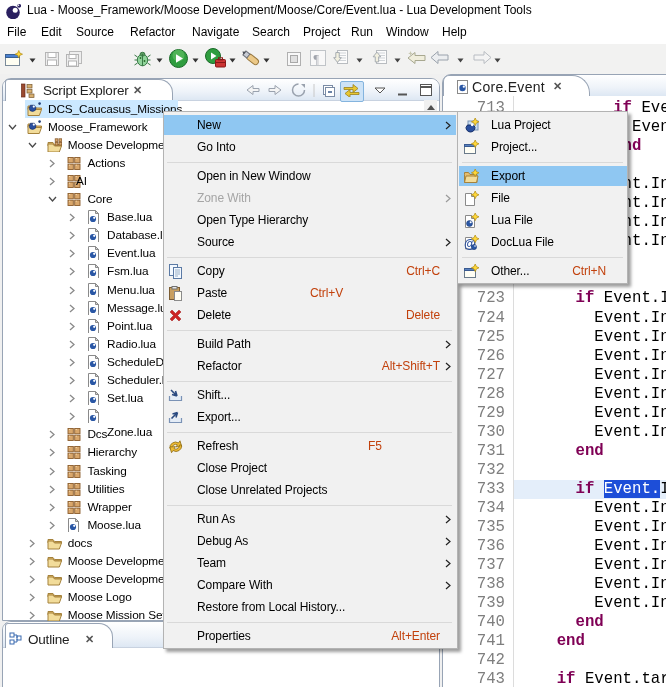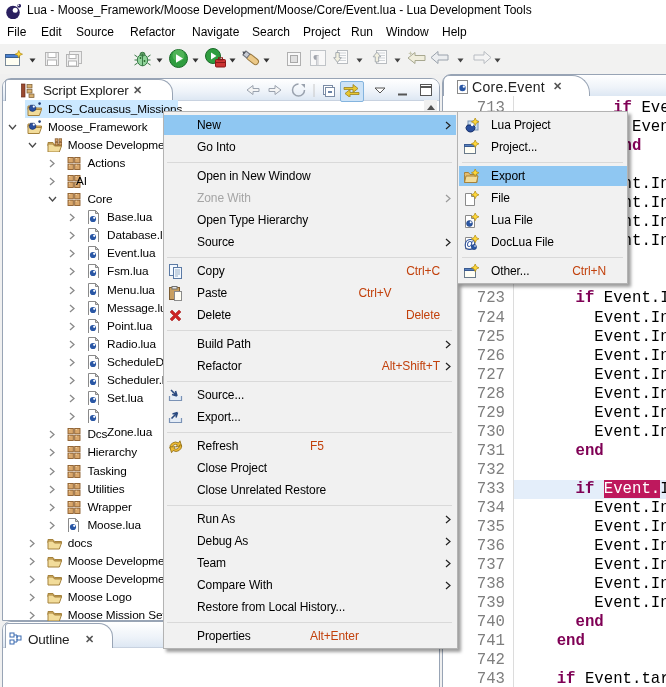--- a/index.html
+++ b/index.html
@@ -16,21 +16,21 @@
 .tclose{font-size:11px;color:#555;font-weight:bold}
 .tree{font-size:11.8px;letter-spacing:-0.1px;color:#000;white-space:nowrap}
 .menu{background:#f1f1f1;border:1px solid #b3b3b3;box-shadow:3px 3px 3px rgba(0,0,0,0.38);z-index:10}
 .menu2{z-index:20}
 .hl{background:#8fc7f2}
 .mlabel{position:absolute;font-size:12px;letter-spacing:-0.1px;color:#000;top:3px;white-space:nowrap}
 .dis{color:#a5a5a5}
 .maccel{position:absolute;font-size:12px;letter-spacing:-0.1px;color:#c2410c;top:3px}
 .code{font-family:"Liberation Mono",monospace;font-size:15.7px;line-height:19.05px;white-space:pre}
 .k{color:#7f0055;font-weight:bold}
-.sel{background:#be185d;color:#fff}
+.sel{background:#1d4ed8;color:#fff}
 .lnum{color:#7e7e7e}
 svg{display:block}
 </style></head><body>
 
 <div class="abs titlebar"></div>
 <svg class="abs" style="left:5px;top:3px" width="16" height="16" viewBox="0 0 16 16">
     <circle cx="8" cy="9.5" r="6.8" fill="#2a2060"></circle>
     <circle cx="10.2" cy="7.2" r="2.5" fill="#fff"></circle>
     <circle cx="14.2" cy="2.8" r="1.9" fill="#2a2060"></circle>
     <circle cx="13.6" cy="2.2" r="0.7" fill="#fff"></circle>
@@ -598,77 +598,77 @@
     <path d="M7 6 h5 M7 8 h5 M7 10 h5 M7 12 h3" stroke="#9ab0c8"></path>
   </svg>
 <div class="abs mlabel " style="left:197px;top:263.5px;z-index:12">Copy</div>
 <div class="abs maccel " style="left:310px;top:263.5px;width:130px;text-align:right;z-index:12">Ctrl+C</div>
 <svg class="abs" style="left:168px;top:285.5px;z-index:12" width="16" height="16" viewBox="0 0 16 16">
     <rect x="1.5" y="1.5" width="10" height="12" fill="#c9a05e" stroke="#7c5d33"></rect>
     <rect x="4" y="0.5" width="5" height="2.5" fill="#e6e6e6" stroke="#707070"></rect>
     <rect x="6.5" y="5.5" width="7" height="9" fill="#fffef2" stroke="#8a8a8a"></rect>
   </svg>
 <div class="abs mlabel " style="left:197px;top:285.5px;z-index:12">Paste</div>
-<div class="abs maccel " style="left:310px;top:285.5px;width:130px;text-align:center;z-index:12">Ctrl+V</div>
+<div class="abs maccel " style="left:310px;top:285.5px;width:130px;text-align:left;z-index:12">Ctrl+V</div>
 <svg class="abs" style="left:168px;top:307.5px;z-index:12" width="16" height="16" viewBox="0 0 16 16">
     <path d="M2 4 L4 2 L7.5 5.5 L11 2 L13 4 L9.5 7.5 L13 11 L11 13 L7.5 9.5 L4 13 L2 11 L5.5 7.5 Z" fill="#cc2222" stroke="#a01818" stroke-width="0.5"></path>
   </svg>
 <div class="abs mlabel " style="left:197px;top:307.5px;z-index:12">Delete</div>
 <div class="abs maccel " style="left:310px;top:307.5px;width:130px;text-align:right;z-index:12">Delete</div>
 <div class="abs" style="left:167px;top:329.5px;width:285px;height:1px;background:#d9d9d9;z-index:11"></div>
 <div class="abs mlabel " style="left:197px;top:336.5px;z-index:12">Build Path</div>
 <svg class="abs" style="left:445px;top:340px;z-index:12" width="6" height="9" viewBox="0 0 6 9">
     <path d="M1 1 L5 4.5 L1 8" fill="none" stroke="#222" stroke-width="1.2"></path>
   </svg>
 <div class="abs mlabel " style="left:197px;top:358.5px;z-index:12">Refactor</div>
 <div class="abs maccel " style="left:310px;top:358.5px;width:130px;text-align:right;z-index:12">Alt+Shift+T</div>
 <svg class="abs" style="left:445px;top:362px;z-index:12" width="6" height="9" viewBox="0 0 6 9">
     <path d="M1 1 L5 4.5 L1 8" fill="none" stroke="#222" stroke-width="1.2"></path>
   </svg>
 <div class="abs" style="left:167px;top:380.5px;width:285px;height:1px;background:#d9d9d9;z-index:11"></div>
 <svg class="abs" style="left:168px;top:387.5px;z-index:12" width="16" height="16" viewBox="0 0 16 16">
     <path d="M1.5 8 v4.5 h12 V8" fill="#e4ecf6" stroke="#7a92b5" stroke-width="1.2"></path>
     <path d="M3 2 l5.5 5.5 m0.5 0.5 l-1.5-5 m1.5 5 l-5-1.5" stroke="#2a4a80" stroke-width="1.6" fill="none"></path>
   </svg>
-<div class="abs mlabel " style="left:197px;top:387.5px;z-index:12">Source...</div>
+<div class="abs mlabel " style="left:197px;top:387.5px;z-index:12">Shift...</div>
 <svg class="abs" style="left:168px;top:409.5px;z-index:12" width="16" height="16" viewBox="0 0 16 16">
     <path d="M1.5 8 v4.5 h12 V8" fill="#e4ecf6" stroke="#7a92b5" stroke-width="1.2"></path>
     <path d="M3.5 8.5 L9 3 m0.5-0.5 l-5 1.5 m5-1.5 l-1.5 5" stroke="#2a4a80" stroke-width="1.6" fill="none"></path>
   </svg>
 <div class="abs mlabel " style="left:197px;top:409.5px;z-index:12">Export...</div>
 <div class="abs" style="left:167px;top:431.5px;width:285px;height:1px;background:#d9d9d9;z-index:11"></div>
 <svg class="abs" style="left:168px;top:438.5px;z-index:12" width="16" height="16" viewBox="0 0 16 16">
     <path d="M2 9.5 a5.5 5.5 0 0 1 8.5-5.5 l1.5-2.2 1.7 5.7 -5.6 0.4 1.3-2.1 a3.6 3.6 0 0 0-5.3 3.7 z" fill="#f0bc34" stroke="#8a6a14" stroke-width="0.8"></path>
     <path d="M13.5 6 a5.5 5.5 0 0 1-8.5 5.5 l-1.5 2.2 -1.7-5.7 5.6-0.4 -1.3 2.1 a3.6 3.6 0 0 0 5.3-3.7 z" fill="#f0bc34" stroke="#8a6a14" stroke-width="0.8"></path>
   </svg>
 <div class="abs mlabel " style="left:197px;top:438.5px;z-index:12">Refresh</div>
-<div class="abs maccel " style="left:310px;top:438.5px;width:130px;text-align:left;z-index:12">F5</div>
+<div class="abs maccel " style="left:310px;top:438.5px;width:130px;text-align:center;z-index:12">F5</div>
 <div class="abs mlabel " style="left:197px;top:460.5px;z-index:12">Close Project</div>
-<div class="abs mlabel " style="left:197px;top:482.5px;z-index:12">Close Unrelated Restore</div>
+<div class="abs mlabel " style="left:197px;top:482.5px;z-index:12">Close Unrelated Projects</div>
 <div class="abs" style="left:167px;top:504.5px;width:285px;height:1px;background:#d9d9d9;z-index:11"></div>
 <div class="abs mlabel " style="left:197px;top:511.5px;z-index:12">Run As</div>
 <svg class="abs" style="left:445px;top:515px;z-index:12" width="6" height="9" viewBox="0 0 6 9">
     <path d="M1 1 L5 4.5 L1 8" fill="none" stroke="#222" stroke-width="1.2"></path>
   </svg>
 <div class="abs mlabel " style="left:197px;top:533.5px;z-index:12">Debug As</div>
 <svg class="abs" style="left:445px;top:537px;z-index:12" width="6" height="9" viewBox="0 0 6 9">
     <path d="M1 1 L5 4.5 L1 8" fill="none" stroke="#222" stroke-width="1.2"></path>
   </svg>
 <div class="abs mlabel " style="left:197px;top:555.5px;z-index:12">Team</div>
 <svg class="abs" style="left:445px;top:559px;z-index:12" width="6" height="9" viewBox="0 0 6 9">
     <path d="M1 1 L5 4.5 L1 8" fill="none" stroke="#222" stroke-width="1.2"></path>
   </svg>
 <div class="abs mlabel " style="left:197px;top:577.5px;z-index:12">Compare With</div>
 <svg class="abs" style="left:445px;top:581px;z-index:12" width="6" height="9" viewBox="0 0 6 9">
     <path d="M1 1 L5 4.5 L1 8" fill="none" stroke="#222" stroke-width="1.2"></path>
   </svg>
 <div class="abs mlabel " style="left:197px;top:599.5px;z-index:12">Restore from Local History...</div>
 <div class="abs" style="left:167px;top:621.5px;width:285px;height:1px;background:#d9d9d9;z-index:11"></div>
 <div class="abs mlabel " style="left:197px;top:628.5px;z-index:12">Properties</div>
-<div class="abs maccel " style="left:310px;top:628.5px;width:130px;text-align:left;z-index:12">Alt+Enter</div>
+<div class="abs maccel " style="left:310px;top:628.5px;width:130px;text-align:right;z-index:12">Alt+Enter</div>
 <div class="abs menu menu2" style="left:457px;top:111px;width:169px;height:171px"></div>
 <svg class="abs" style="left:464px;top:117.5px;z-index:22" width="16" height="16" viewBox="0 0 16 16">
     <rect x="4" y="3" width="10" height="9" fill="#c8ddf2" stroke="#7a94b5"></rect>
     <path d="M2 6.5 a4.5 4.5 0 1 0 9 0 l-1.5-2.5 h-6 z" fill="#2a4f9e" stroke="#122c66" transform="translate(0,3)"></path>
     <circle cx="8.2" cy="6.8" r="1.4" fill="#fff"></circle>
     <path d="M11.2 0 l1.2 2.6 2.6 1.2 -2.6 1.2 -1.2 2.6 -1.2-2.6 -2.6-1.2 2.6-1.2 z" fill="#ffd83a" stroke="#b08a10" stroke-width="0.7"></path>
   </svg>
 <div class="abs mlabel " style="left:491px;top:117.5px;z-index:22">Lua Project</div>
 <svg class="abs" style="left:464px;top:139.5px;z-index:22" width="16" height="16" viewBox="0 0 16 16">
     <rect x="0.5" y="4.5" width="11" height="9" fill="#fffef4" stroke="#6a7a8a"></rect>

